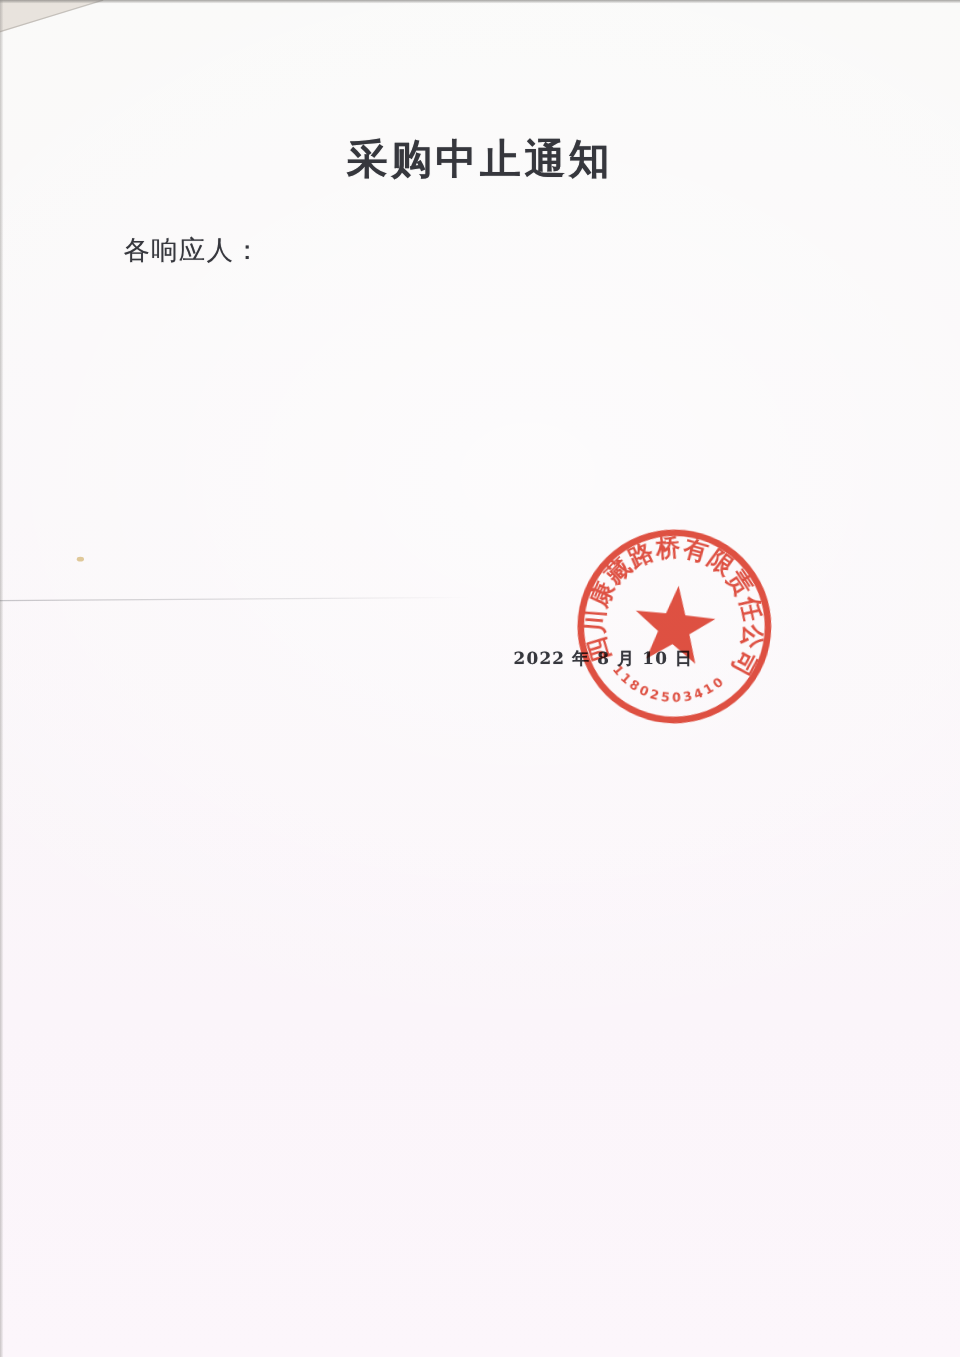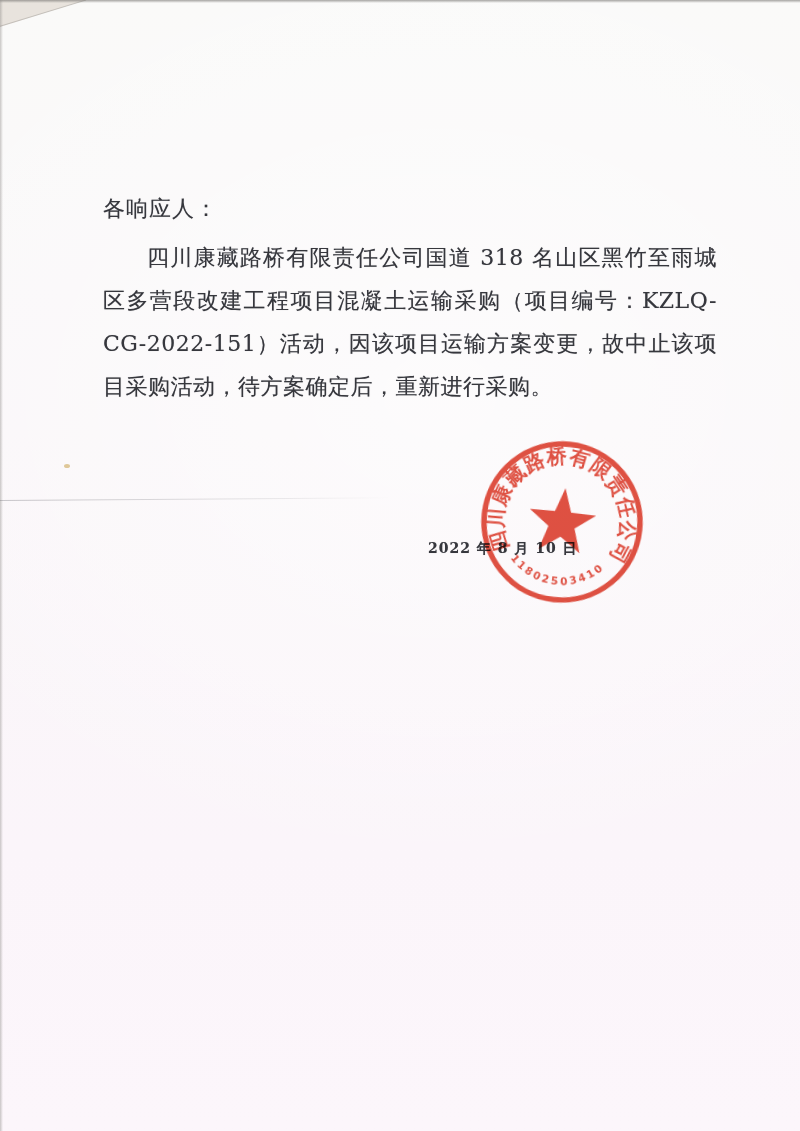--- a/index.html
+++ b/index.html
@@ -104,24 +104,24 @@
 
 <div class="page">
 
   <div class="scan-corner"></div>
   <div class="scan-corner-line"></div>
   <div class="scan-top-edge"></div>
   <div class="scan-left-edge"></div>
   <div class="crease-line"></div>
   <div class="paper-speck"></div>
 
+  <div class="doc-title doc-text">采购中止通知</div>
 
   <div class="salutation doc-text">各响应人：</div>
 
-  <div class="body-paragraph doc-text">四川康藏路桥有限责任公司国道 318 名山区黑竹至雨城区多营段改建工程项目混凝土运输采购（项目编号：KZLQ-CG-2022-151）活动，因该项目运输方案变更，故中止该项目采购活动，待方案确定后，重新进行采购。</div>
 
 
   <div class="date-line doc-text">2022 年 8 月 10 日</div>
 
   <div class="stamp">
     <svg viewBox="0 0 184 184" xmlns="http://www.w3.org/2000/svg">
       <defs>
         <path id="seal-top-arc" d="M 40.9 121.5 A 59 59 0 1 1 143.1 121.5" fill="none"></path>
         <path id="seal-bottom-arc" d="M 47.5 136.5 A 63 63 0 0 0 136.5 136.5" fill="none"></path>
       </defs>

